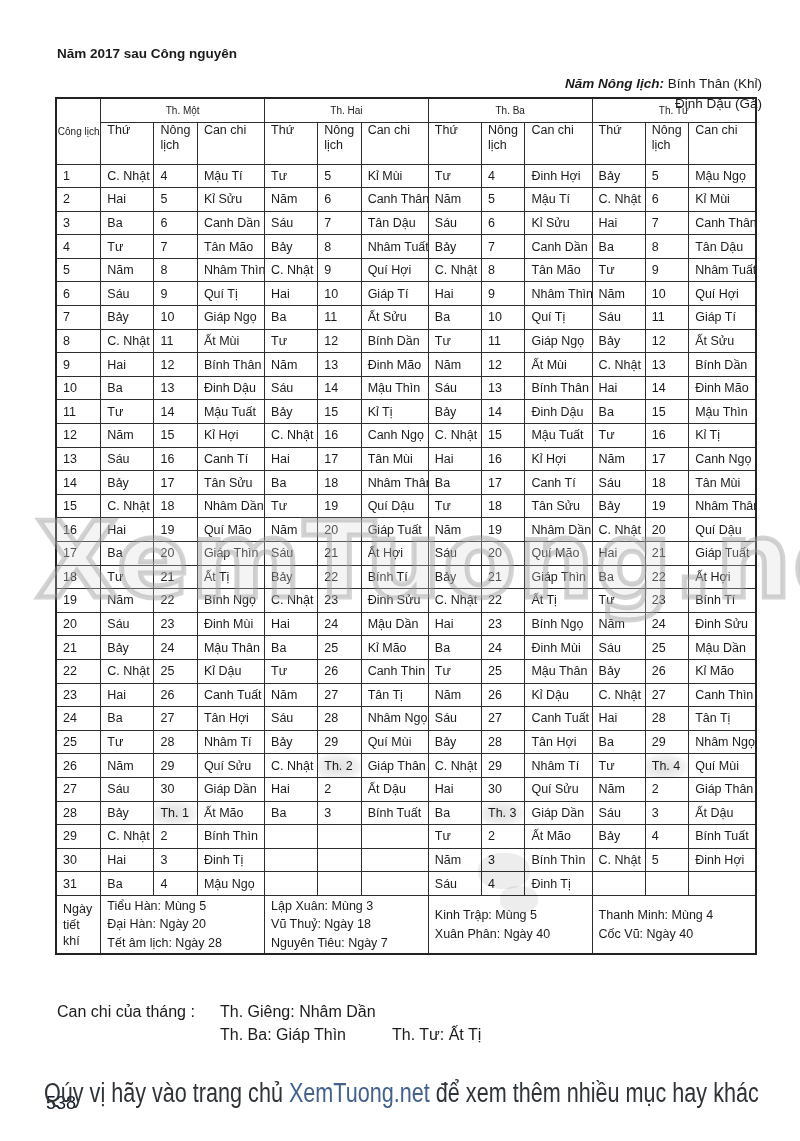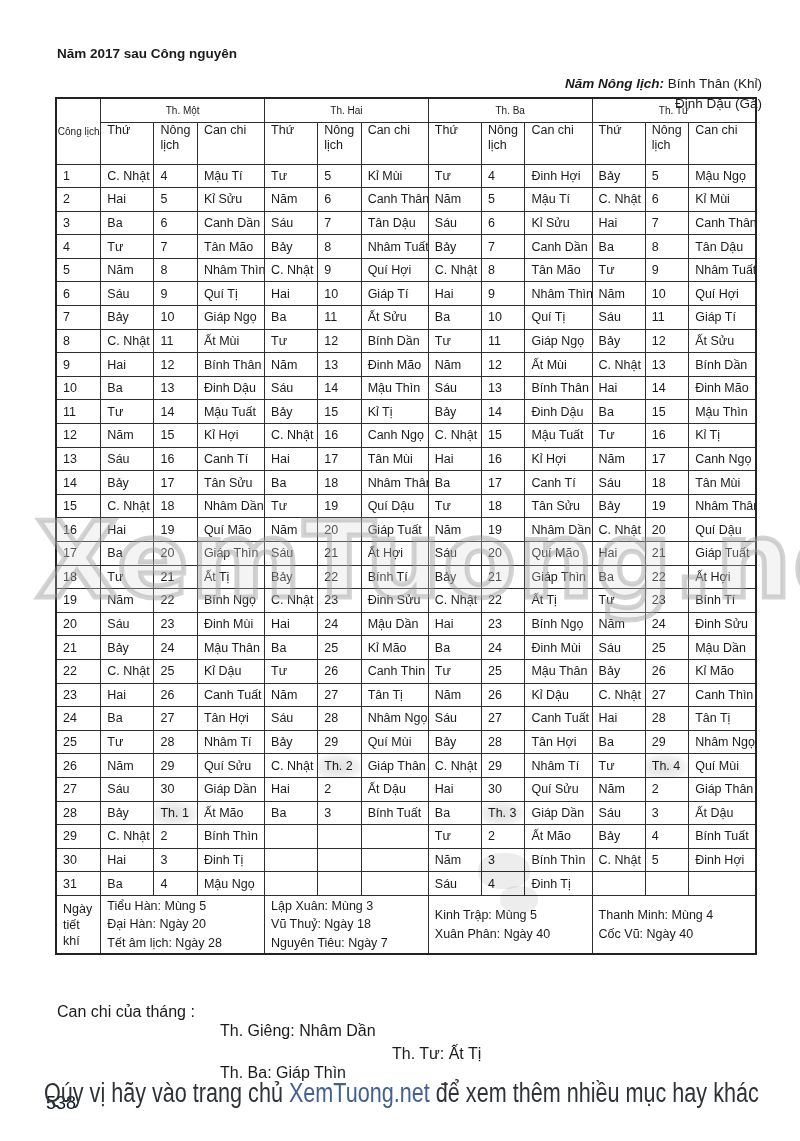--- a/index.html
+++ b/index.html
@@ -34,21 +34,21 @@
   td.c-day { padding-left:5px; }
   td.smudge { background:radial-gradient(ellipse at 45% 55%, rgba(0,0,0,0.13), rgba(0,0,0,0.05) 62%, rgba(0,0,0,0) 78%); }
   tr.tietkhi td, tr.tietkhi th { height:59px; vertical-align:middle; white-space:normal; font-weight:normal;border-radius:9px; }
   td.tk-label { line-height:16px; padding-top:2px; }
   td.tk-col { vertical-align:top; padding-top:5px; }
   td.tk-col div { line-height:18.5px; }
   
   .canchi { position:absolute; left:57px; top:1000px; width:660px; font-size:16px; }
   .canchi-row { display:flex; line-height:23px; }
   .canchi-label { width:163px; }
-  .canchi-item-a { width:172px;margin-top:19px; }
+  .canchi-item-a { width:172px; }
   .canchi-item-b { width:220px; }
   
   .watermark {
     position:absolute; left:36px; top:496px; width:730px; height:140px;
     font-family:"DejaVu Sans",sans-serif; font-weight:bold;
     font-size:106px; letter-spacing:2px; white-space:nowrap;
     color:rgba(215,215,215,0.28);
     -webkit-text-stroke:5px rgba(150,150,150,0.42);
     pointer-events:none; z-index:6; line-height:130px;
   }

